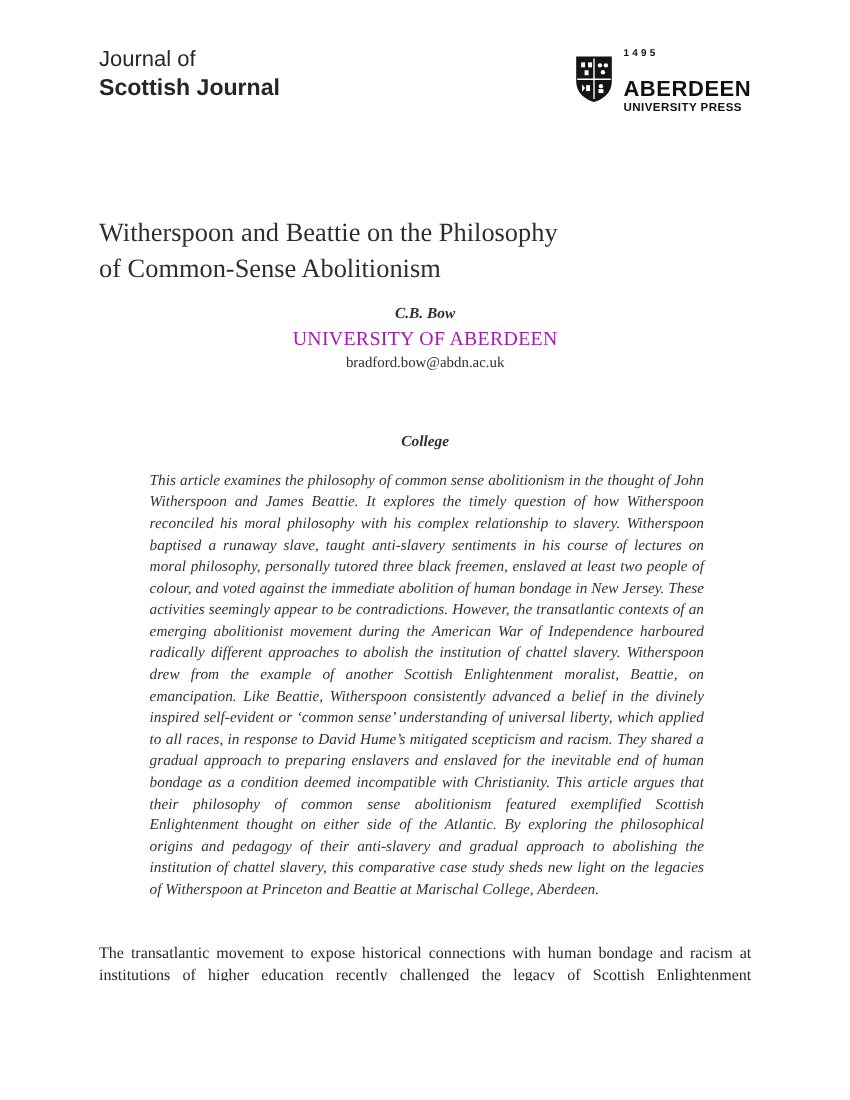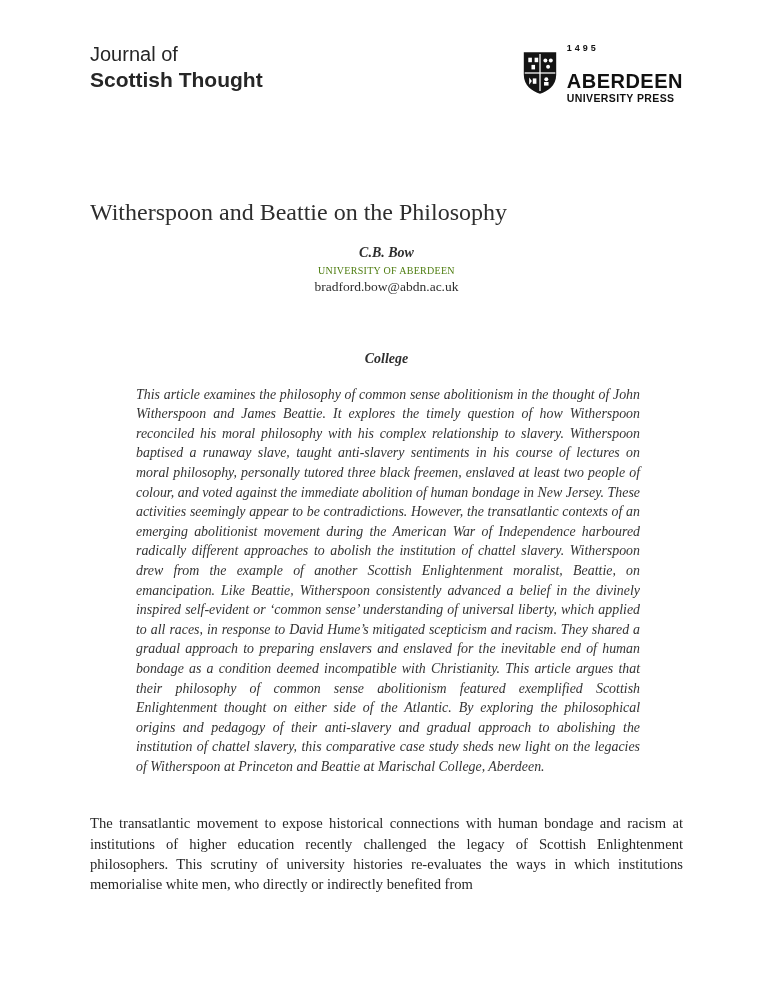--- a/index.html
+++ b/index.html
@@ -84,23 +84,23 @@
     text-align: center;
   }
   .author-name {
     font-size: 14px;
     font-weight: 700;
     font-style: italic;
     color: #2e2e2e;
   }
   .affiliation {
     margin-top: 4px;
-    font-size: 10px;
+    font-size: 18px;
     letter-spacing: 0.3px;
-    color: #4d7c0f;
+    color: #a21caf;
   }
   .email {
     margin-top: 3px;
     font-size: 13.5px;
     color: #2e2e2e;
   }
 
   
   .abstract-heading {
     margin-top: 56px;
@@ -148,21 +148,21 @@
   }
 </style>
 </head>
 <body>
 
 <div class="page">
 
   <div class="header">
     <div class="journal-name">
       <div class="line1">Journal of</div>
-      <div class="line2">Scottish Thought</div>
+      <div class="line2">Scottish Journal</div>
     </div>
 
     <div class="press-block">
       <span class="crest">
         <svg width="36" height="44" viewBox="0 0 40 48" aria-hidden="true">
           <path d="M2 1 h36 v25 c0 12 -9.5 18.5 -18 21 c-8.5 -2.5 -18 -9 -18 -21 z" fill="#141414"></path>
           <line x1="20" y1="3" x2="20" y2="44" stroke="#ffffff" stroke-width="1.4"></line>
           <line x1="3" y1="24" x2="37" y2="24" stroke="#ffffff" stroke-width="1.4"></line>
           <rect x="7" y="7" width="4" height="5" fill="#ffffff"></rect>
           <rect x="14" y="7" width="4" height="5" fill="#ffffff"></rect>
@@ -179,20 +179,21 @@
       <div class="press-text">
         <div class="press-year">1495</div>
         <div class="press-name">ABERDEEN</div>
         <div class="press-sub">UNIVERSITY PRESS</div>
       </div>
     </div>
   </div>
 
   <div class="article-title">
     <div>Witherspoon and Beattie on the Philosophy</div>
+    <div>of Common-Sense Abolitionism</div>
   </div>
 
   <div class="author-block">
     <div class="author-name">C.B. Bow</div>
     <div class="affiliation">UNIVERSITY OF ABERDEEN</div>
     <div class="email">bradford.bow@abdn.ac.uk</div>
   </div>
 
   <div class="abstract-heading">College</div>
   <div class="abstract-text">This article examines the philosophy of common sense abolitionism in the thought of John Witherspoon and James Beattie. It explores the timely question of how Witherspoon reconciled his moral philosophy with his complex relationship to slavery. Witherspoon baptised a runaway slave, taught anti-slavery sentiments in his course of lectures on moral philosophy, personally tutored three black freemen, enslaved at least two people of colour, and voted against the immediate abolition of human bondage in New Jersey. These activities seemingly appear to be contradictions. However, the transatlantic contexts of an emerging abolitionist movement during the American War of Independence harboured radically different approaches to abolish the institution of chattel slavery. Witherspoon drew from the example of another Scottish Enlightenment moralist, Beattie, on emancipation. Like Beattie, Witherspoon consistently advanced a belief in the divinely inspired self-evident or ‘common sense’ understanding of universal liberty, which applied to all races, in response to David Hume’s mitigated scepticism and racism. They shared a gradual approach to preparing enslavers and enslaved for the inevitable end of human bondage as a condition deemed incompatible with Christianity. This article argues that their philosophy of common sense abolitionism featured exemplified Scottish Enlightenment thought on either side of the Atlantic. By exploring the philosophical origins and pedagogy of their anti-slavery and gradual approach to abolishing the institution of chattel slavery, this comparative case study sheds new light on the legacies of Witherspoon at Princeton and Beattie at Marischal College, Aberdeen.</div>

